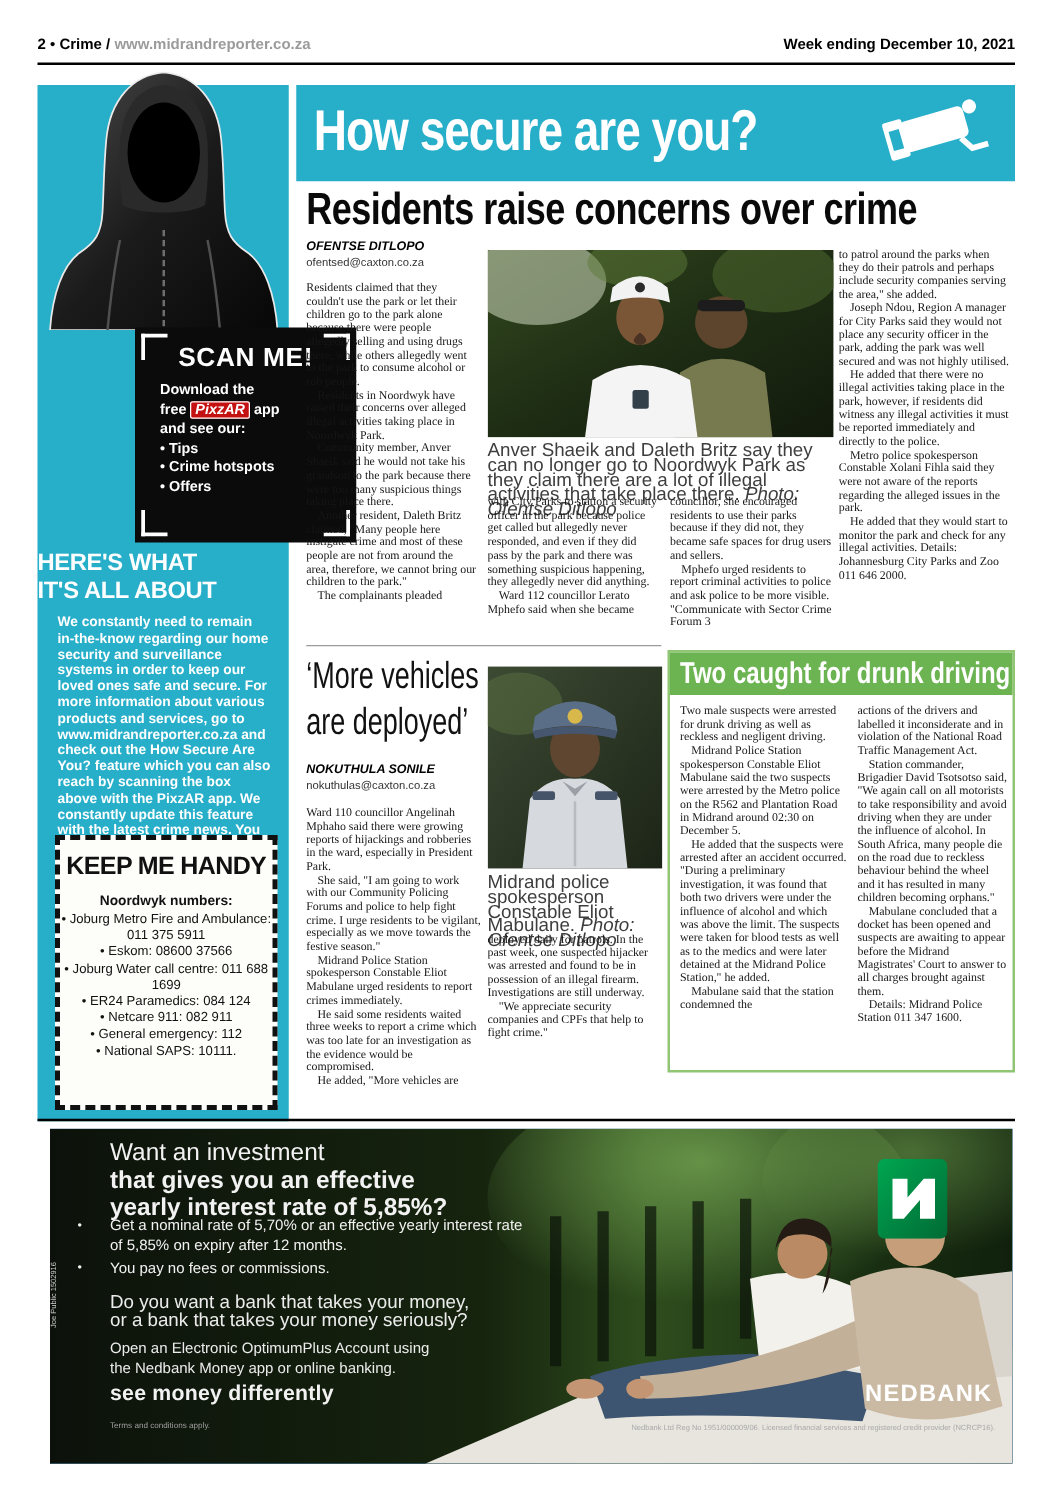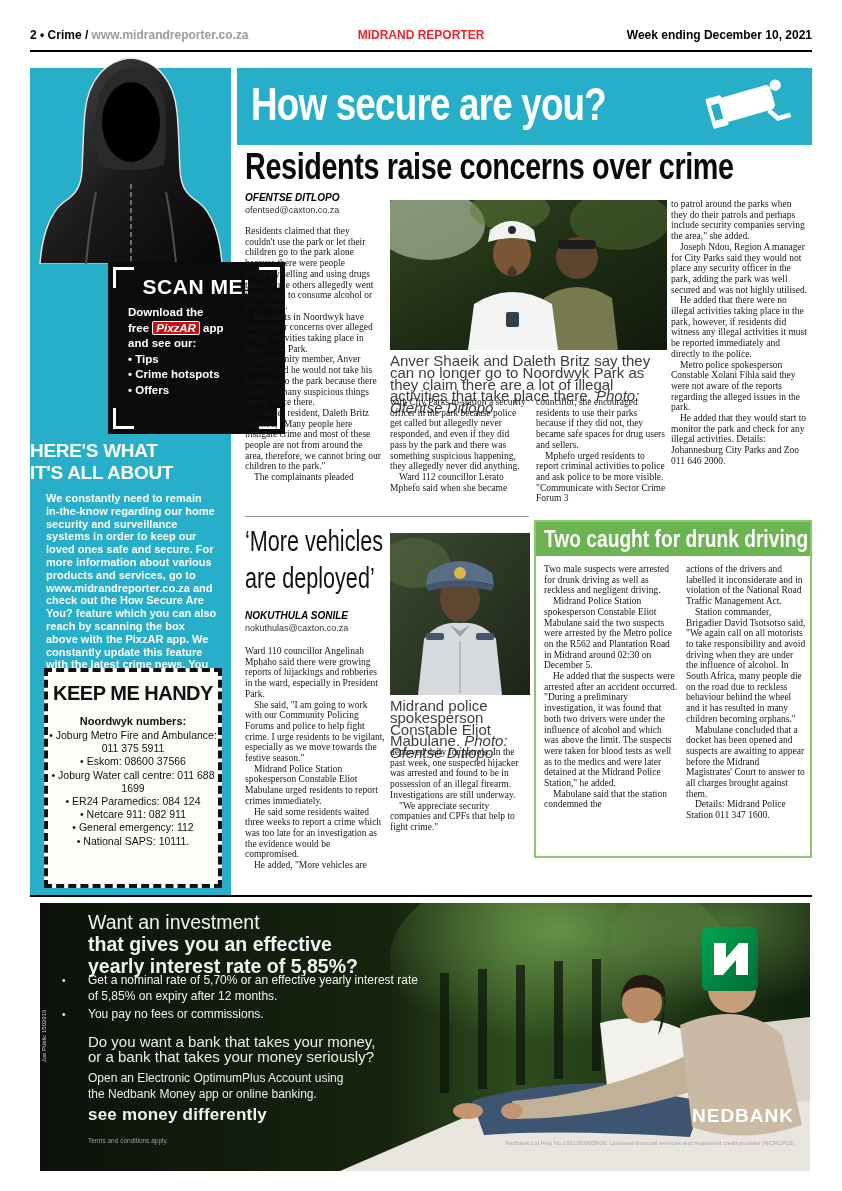--- a/index.html
+++ b/index.html
@@ -88,21 +88,20 @@
   .nb-logo{position:absolute;right:52px;top:24px;width:56px;height:64px;}
 </style>
 </head>
 <body>
 
 <div class="page">
 
   <div class="abs hdr" style="left:30px;top:28px;">
     <span>2 • Crime / </span><span class="hdr-url">www.midrandreporter.co.za</span>
   </div>
-  <div class="abs hdr hdr-c" style="top:28px;">MIDRAND REPORTER</div>
   <div class="abs hdr hdr-r" style="top:28px;">Week ending December 10, 2021</div>
   <div class="abs rule" style="left:30px;top:50px;width:782px;height:2px;"></div>
 
   <div class="abs sidebar"></div>
 
   <div class="abs photo" style="left:36px;top:52px;width:190px;height:212px;">
     <svg viewBox="0 0 190 212">
       <defs>
         <linearGradient id="hg" x1="0" y1="0" x2="1" y2="1">
           <stop offset="0" stop-color="#4a4a4a"></stop>

